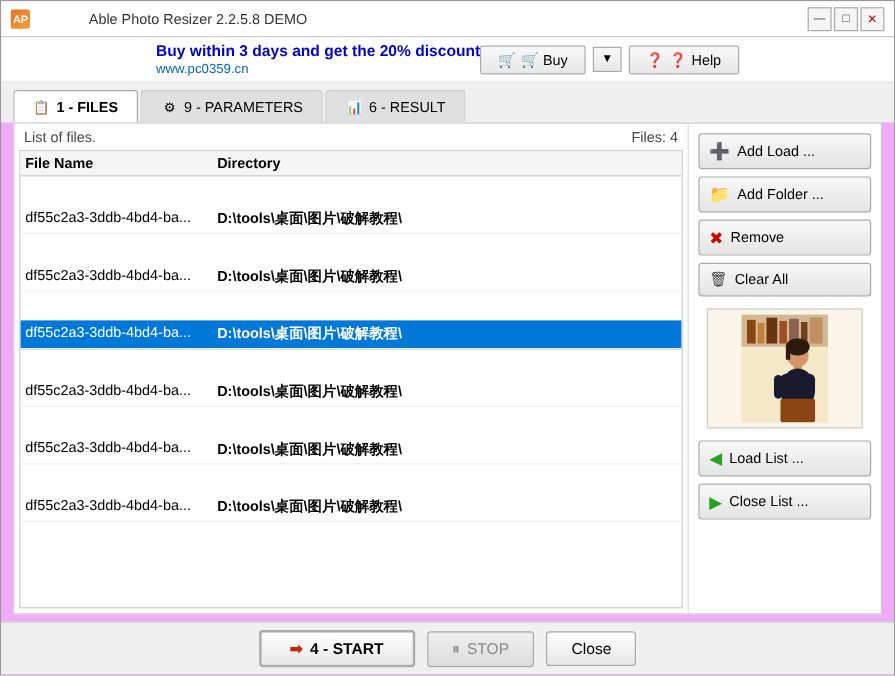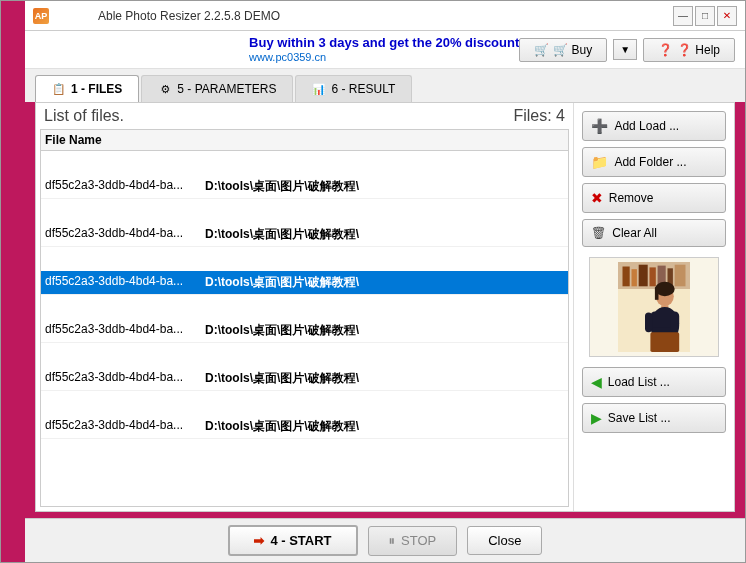--- a/index.html
+++ b/index.html
@@ -7,25 +7,24 @@
       font-family: 'Segoe UI', Tahoma, sans-serif;
       font-size: 12px;
       background: #f0f0f0;
       width: 746px;
       height: 563px;
       overflow: hidden;
     }
     .window {
       width: 746px;
       height: 563px;
-      background: #be185d;
+      background: #f0abfc;
       border: 1px solid #999;
       display: flex;
       flex-direction: column;
-      padding-left: 24px;
     }
     .title-bar {
       background: #fff;
       height: 30px;
       display: flex;
       align-items: center;
       padding: 0 8px;
       border-bottom: 1px solid #ccc;
       justify-content: space-between;
     }
@@ -69,21 +68,21 @@
     }
     .title-btn.close-btn {
       color: #c00;
     }
     .promo-bar {
       background: #fff;
       padding: 4px 10px;
       border-bottom: 1px solid #e0e0e0;
       display: flex;
       align-items: center;
-      justify-content: flex-end;
+      justify-content: center;
     }
     .promo-text {
       color: #0000cc;
       font-size: 13px;
       font-weight: bold;
     }
     .promo-right {
       display: flex;
       align-items: center;
       gap: 6px;
@@ -156,21 +155,21 @@
       margin: 0 10px 6px 10px;
     }
     .files-panel {
       flex: 1;
       display: flex;
       flex-direction: column;
       border-right: 1px solid #ddd;
     }
     .files-header {
       padding: 4px 8px;
-      font-size: 16px;
+      font-size: 12px;
       color: #444;
       display: flex;
       justify-content: space-between;
       align-items: center;
     }
     .file-table {
       flex: 1;
       border: 1px solid #ccc;
       margin: 0 4px 4px 4px;
       overflow: hidden;
@@ -338,38 +337,39 @@
     </div>
   </div>
 
   <div class="tabs-bar">
     <div class="tab active">
       <span class="tab-icon">📋</span>
       <span>1 - FILES</span>
     </div>
     <div class="tab">
       <span class="tab-icon">⚙</span>
-      <span>5 - PARAMETERS</span>
+      <span>9 - PARAMETERS</span>
     </div>
     <div class="tab">
       <span class="tab-icon">📊</span>
       <span>6 - RESULT</span>
     </div>
   </div>
 
   <div class="content-area">
 
     <div class="files-panel">
       <div class="files-header">
         <span>List of files.</span>
         <span>Files: 4</span>
       </div>
       <div class="file-table">
         <div class="file-table-header">
           <div class="col-name">File Name</div>
+          <div class="col-dir">Directory</div>
         </div>
 
         <div id="file-rows">
             <div class="file-row">
       <div class="col-name">df55c2a3-3ddb-4bd4-ba...</div>
       <div class="col-dir">D:\tools\桌面\图片\破解教程\</div>
     </div>
             <div class="file-row">
       <div class="col-name">df55c2a3-3ddb-4bd4-ba...</div>
       <div class="col-dir">D:\tools\桌面\图片\破解教程\</div>
@@ -454,21 +454,21 @@
           </svg>
         </div>
       </div>
 
       <button class="action-btn">
         <span class="icon-load">◀</span>
         <span>Load List ...</span>
       </button>
       <button class="action-btn">
         <span class="icon-save">▶</span>
-        <span>Save List ...</span>
+        <span>Close List ...</span>
       </button>
     </div>
   </div>
 
   <div class="bottom-bar">
     <button class="btn-start">
       <span style="color:#cc2200;">➡</span>
       <span>4 - START</span>
     </button>
     <button class="btn-stop">

